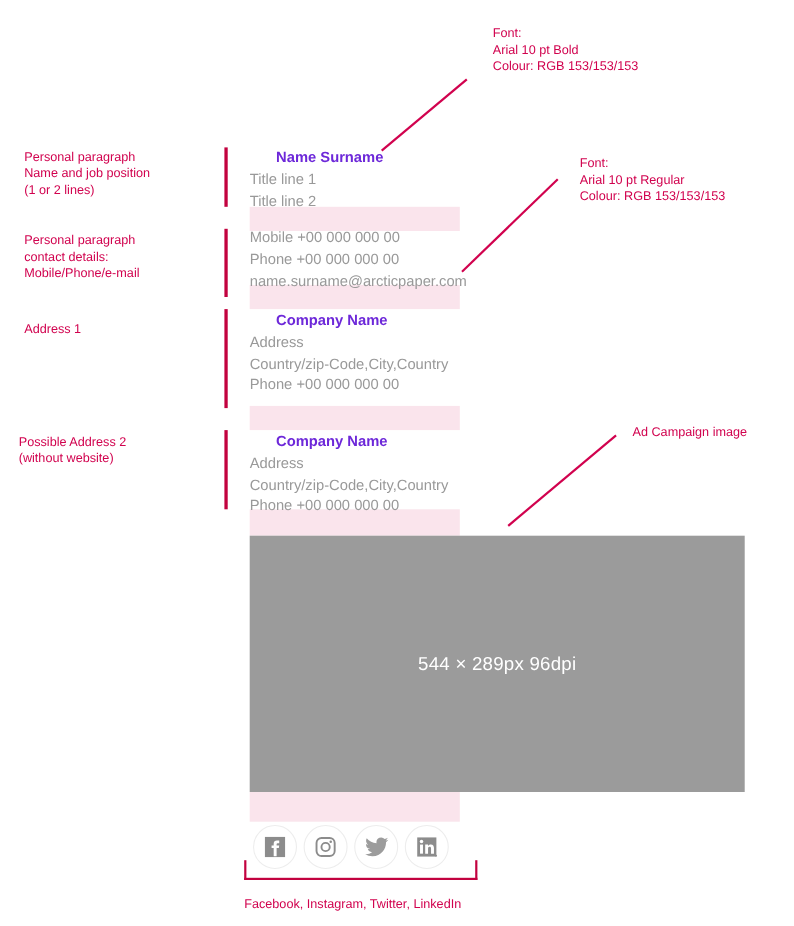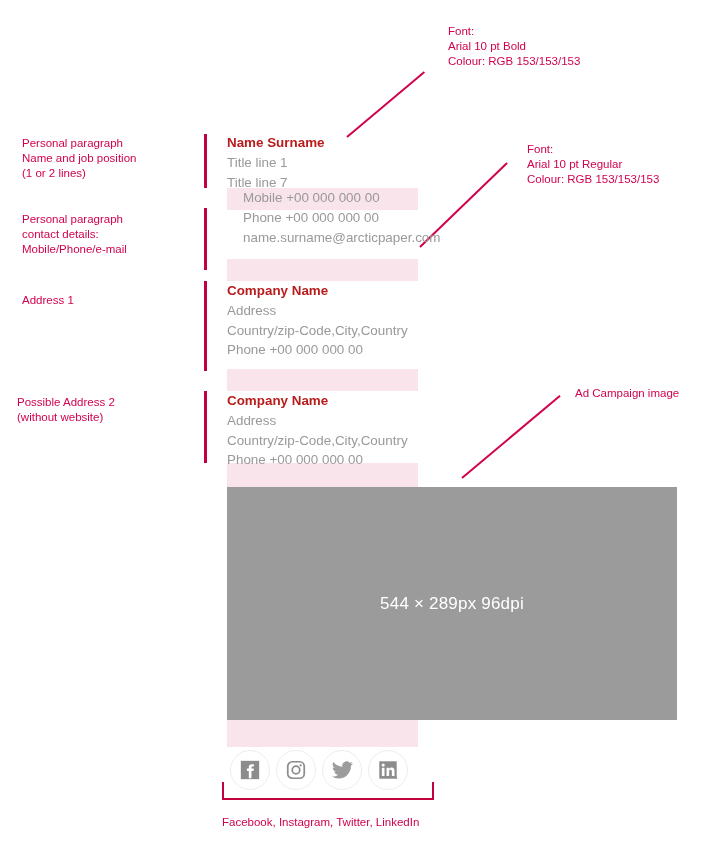--- a/index.html
+++ b/index.html
@@ -58,21 +58,22 @@
     position: absolute;
     left: 227px;
     color: #999999;
     font-size: 13.4px;
     line-height: 19.8px;
     font-family: "Liberation Sans", sans-serif;
     white-space: nowrap;
   }
   .sig .b {
     font-weight: bold;
-    color: #b91c1c;
+    color: #6d28d9;
+    margin-left: 24px;
   }
   .sig .r {
     font-weight: normal;
   }
 
   
   .band {
     position: absolute;
     left: 227px;
     background: #FAE4EC;
@@ -156,24 +157,24 @@
 
   <div class="band" style="top:188px; width:191px; height:22px;"></div>
   <div class="band" style="top:259px; width:191px; height:22px;"></div>
   <div class="band" style="top:369px; width:191px; height:22px;"></div>
   <div class="band" style="top:463px; width:191px; height:24px;"></div>
   <div class="band" style="top:720px; width:191px; height:27px;"></div>
 
   <div class="sig" style="top:133px;">
     <div class="b">Name Surname</div>
     <div class="r">Title line 1</div>
-    <div class="r">Title line 7</div>
-  </div>
-
-  <div class="sig" style="top:188px;margin-left:16px;">
+    <div class="r">Title line 2</div>
+  </div>
+
+  <div class="sig" style="top:206px;">
     <div class="r">Mobile +00 000 000 00</div>
     <div class="r">Phone +00 000 000 00</div>
     <div class="r">name.surname@arcticpaper.com</div>
   </div>
 
   <div class="sig" style="top:281px;">
     <div class="b">Company Name</div>
     <div class="r">Address</div>
     <div class="r">Country/zip-Code,City,Country</div>
     <div class="r">Phone +00 000 000 00</div>

